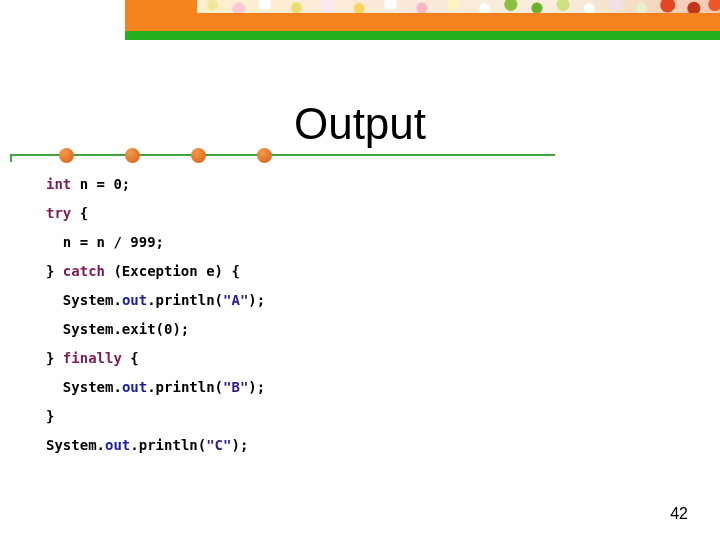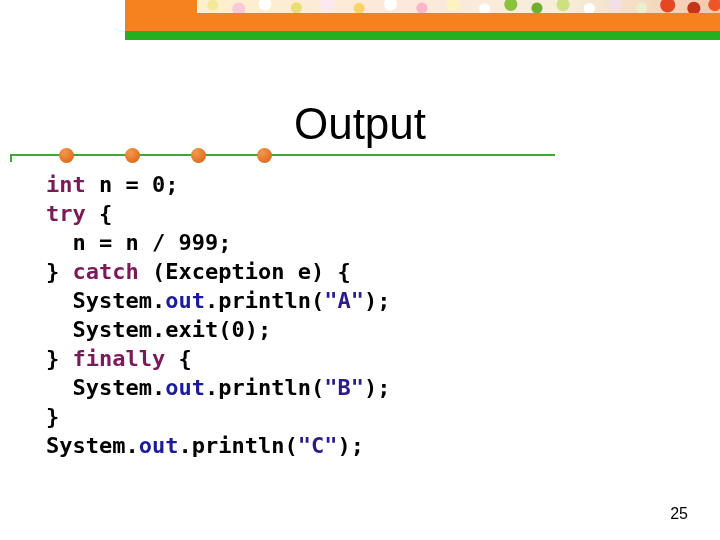--- a/index.html
+++ b/index.html
@@ -124,21 +124,21 @@
     background: radial-gradient(circle at 35% 30%, #f09a4d 0%, #e5782a 55%, #c75f18 100%);
   }
 
   
   .code-block {
     position: absolute;
     left: 46px;
     top: 170px;
     width: 600px;
     font-family: "DejaVu Sans Mono", "Liberation Mono", monospace;
-    font-size: 22px;
+    font-size: 14px;
     font-weight: bold;
     line-height: 29px;
     color: #000000;
     white-space: pre;
   }
   .code-line {
     white-space: pre;
   }
   .kw { color: #7A1B58; }
   .fld { color: #1B1B9E; }
@@ -171,13 +171,13 @@
   <div class="divider-line"></div>
   <div class="divider-tick"></div>
   <div class="divider-dot" style="left:49px"></div>
   <div class="divider-dot" style="left:115px"></div>
   <div class="divider-dot" style="left:181px"></div>
   <div class="divider-dot" style="left:247px"></div>
 </div>
 
 <div class="code-block" id="code-block"><div class="code-line"><span class="kw">int</span><span> n = 0;</span></div><div class="code-line"><span class="kw">try</span><span> {</span></div><div class="code-line"><span>  </span><span>n = n / 999;</span></div><div class="code-line"><span>} </span><span class="kw">catch</span><span> (Exception e) {</span></div><div class="code-line"><span>  </span><span>System.</span><span class="fld">out</span><span>.println(</span><span class="str">"A"</span><span>);</span></div><div class="code-line"><span>  </span><span>System.exit(0);</span></div><div class="code-line"><span>} </span><span class="kw">finally</span><span> {</span></div><div class="code-line"><span>  </span><span>System.</span><span class="fld">out</span><span>.println(</span><span class="str">"B"</span><span>);</span></div><div class="code-line"><span>}</span></div><div class="code-line"><span>System.</span><span class="fld">out</span><span>.println(</span><span class="str">"C"</span><span>);</span></div></div>
 
-<div class="page-number">25</div>
+<div class="page-number">42</div>
 
 </body></html>

